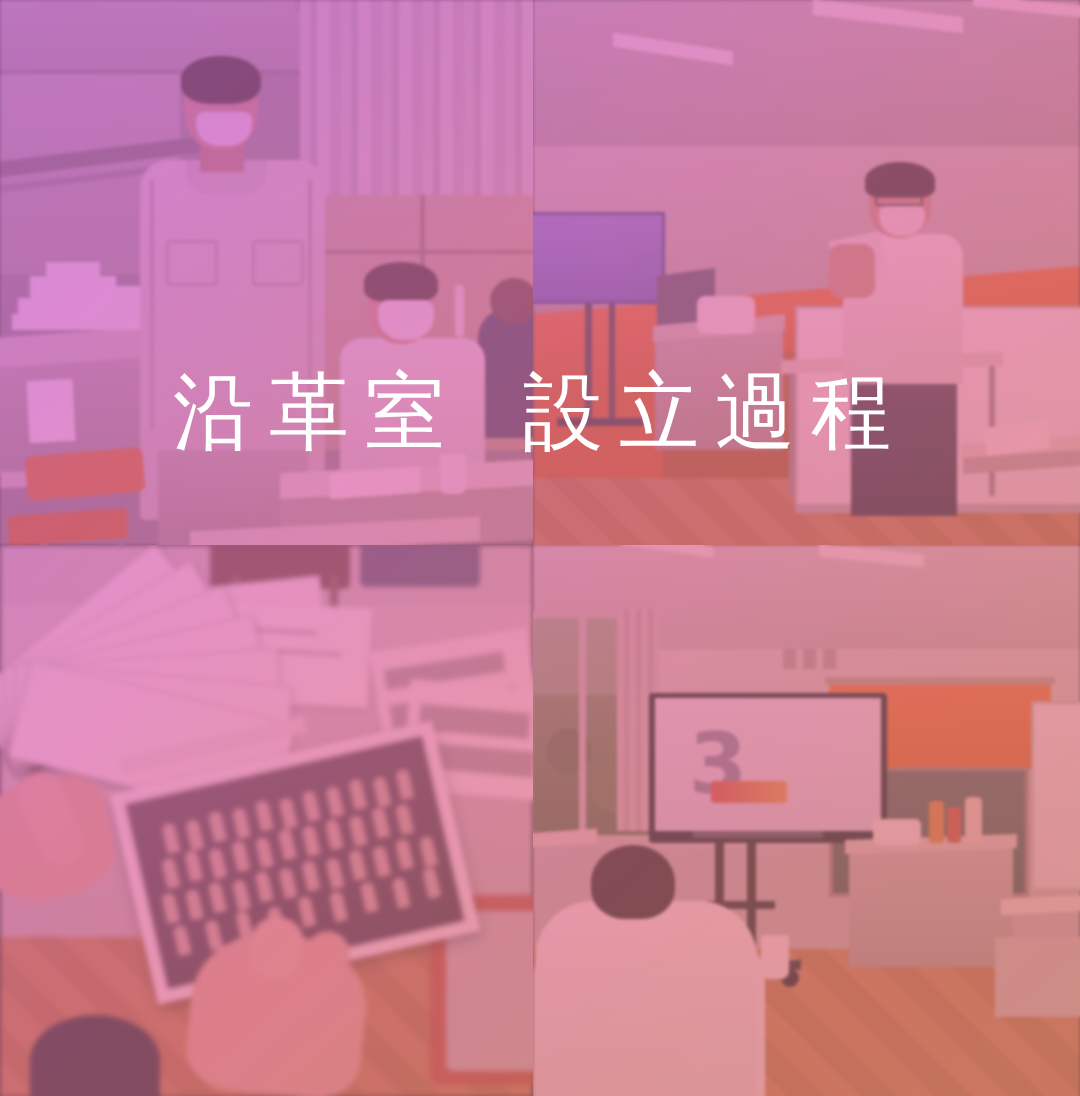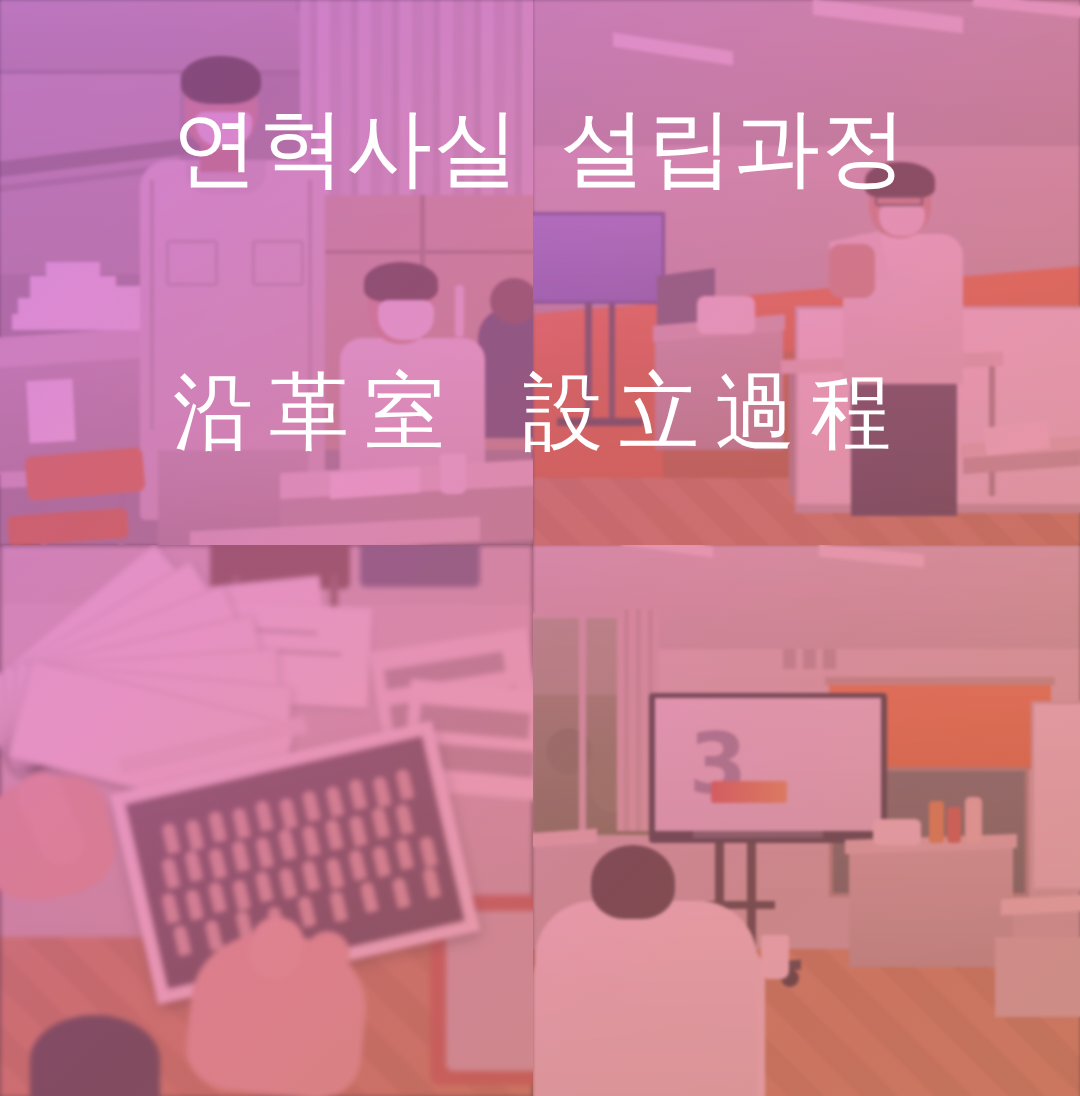--- a/index.html
+++ b/index.html
@@ -663,21 +663,18 @@
       <div class="photofx"></div>
     </div>
 
   </div>
 
   <div class="tint"></div>
   <div class="tint2"></div>
   <div class="lift"></div>
 
   <div class="textlayer">
-    <div class="title-ko">
-      <span>연혁사실</span><span class="gap"></span><span>설립과정</span>
-    </div>
     <div class="subtitle-cn">
       <span>沿革室</span><span class="gap"></span><span>設立過程</span>
     </div>
   </div>
 
 </div>
 
 </body></html>

